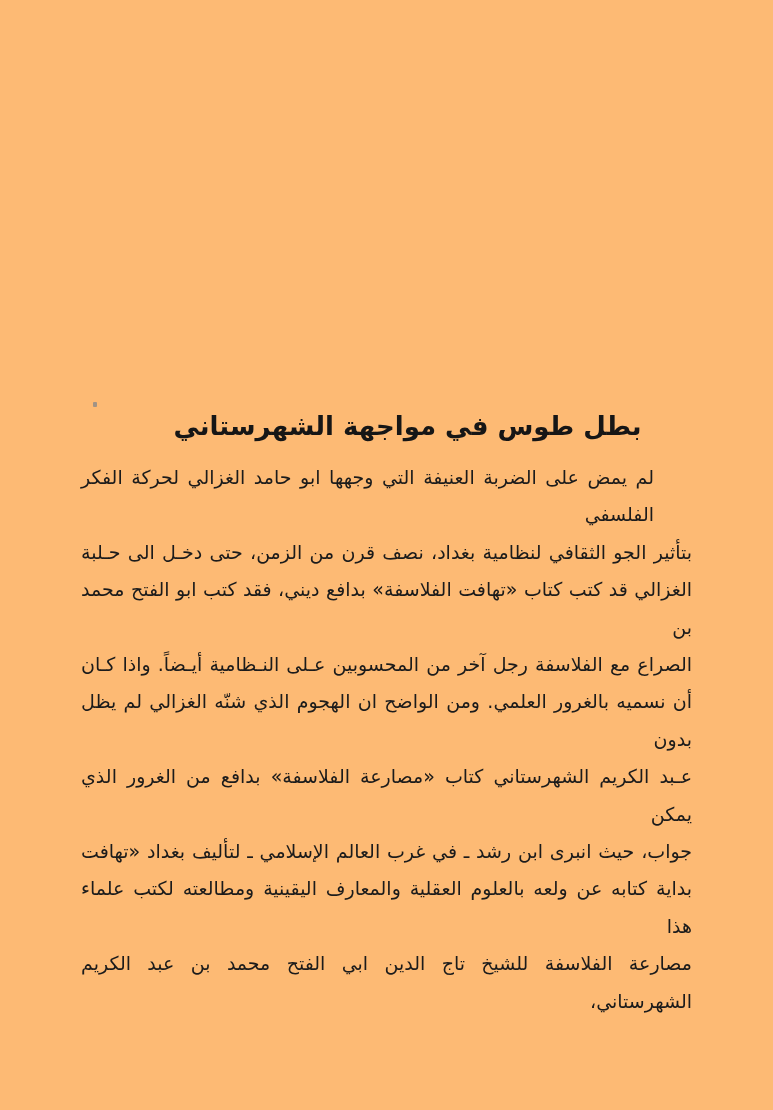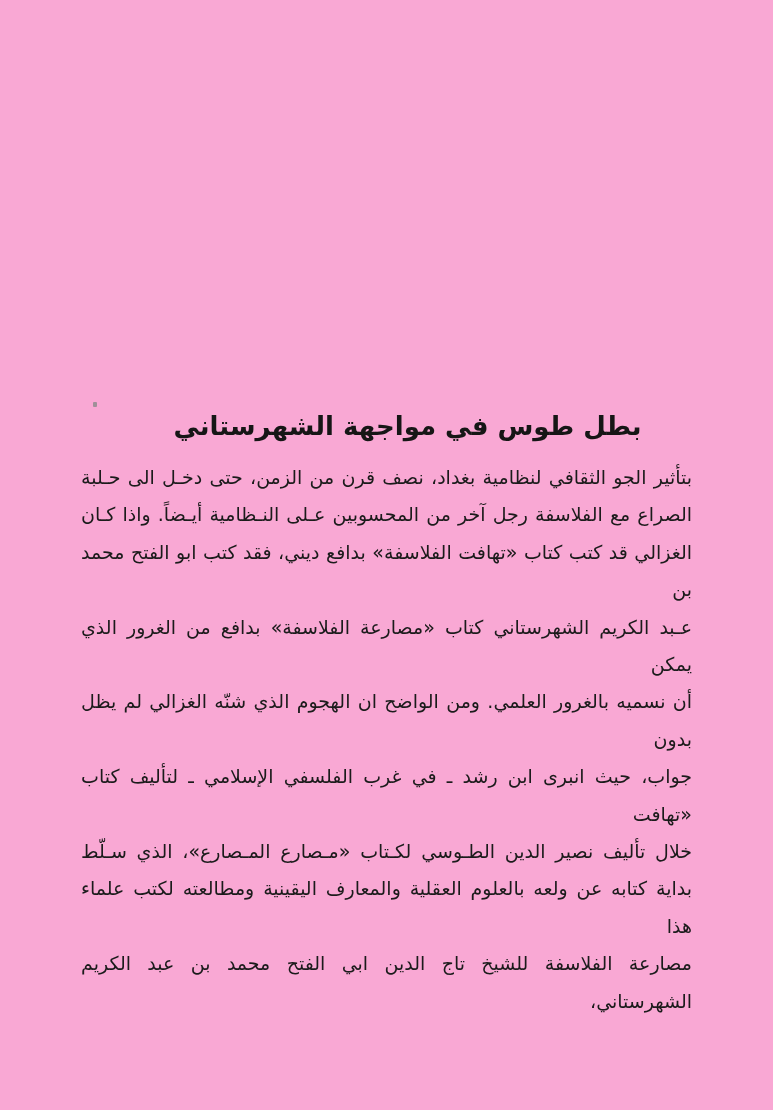--- a/index.html
+++ b/index.html
@@ -5,21 +5,21 @@
   html, body {
     margin: 0;
     padding: 0;
     background: #e8e8e8;
   }
   .page {
     position: relative;
     width: 773px;
     height: 1110px;
     margin: 0 auto;
-    background: #f9a8d4;
+    background: #fdba74;
     overflow: hidden;
     font-family: "DejaVu Sans", sans-serif;
     color: #1b1b1b;
   }
   .chapter-title {
     position: absolute;
     top: 394px;
     left: 0;
     right: 0;
     text-align: center;
@@ -62,25 +62,25 @@
 </head>
 <body>
 
 <div class="page">
 
   <div class="scan-artifact-dot"></div>
 
   <h1 class="chapter-title">بطل طوس في مواجهة الشهرستاني</h1>
 
   <div class="body-text">
+    <div class="para-line first-line">لم يمض على الضربة العنيفة التي وجهها ابو حامد الغزالي لحركة الفكر الفلسفي</div>
     <div class="para-line">بتأثير الجو الثقافي لنظامية بغداد، نصف قرن من الزمن، حتى دخـل الى حـلبة</div>
+    <div class="para-line">الغزالي قد كتب كتاب «تهافت الفلاسفة» بدافع ديني، فقد كتب ابو الفتح محمد بن</div>
     <div class="para-line">الصراع مع الفلاسفة رجل آخر من المحسوبين عـلى النـظامية أيـضاً. واذا كـان</div>
-    <div class="para-line">الغزالي قد كتب كتاب «تهافت الفلاسفة» بدافع ديني، فقد كتب ابو الفتح محمد بن</div>
+    <div class="para-line">أن نسميه بالغرور العلمي. ومن الواضح ان الهجوم الذي شنّه الغزالي لم يظل بدون</div>
     <div class="para-line">عـبد الكريم الشهرستاني كتاب «مصارعة الفلاسفة» بدافع من الغرور الذي يمكن</div>
-    <div class="para-line">أن نسميه بالغرور العلمي. ومن الواضح ان الهجوم الذي شنّه الغزالي لم يظل بدون</div>
-    <div class="para-line">جواب، حيث انبرى ابن رشد ـ في غرب الفلسفي الإسلامي ـ لتأليف كتاب «تهافت</div>
-    <div class="para-line">خلال تأليف نصير الدين الطـوسي لكـتاب «مـصارع المـصارع»، الذي سـلّط</div>
+    <div class="para-line">جواب، حيث انبرى ابن رشد ـ في غرب العالم الإسلامي ـ لتأليف بغداد «تهافت</div>
     <div class="para-line">بداية كتابه عن ولعه بالعلوم العقلية والمعارف اليقينية ومطالعته لكتب علماء هذا</div>
     <div class="para-line">مصارعة الفلاسفة للشيخ تاج الدين ابي الفتح محمد بن عبد الكريم الشهرستاني،</div>
 
   </div>
 
 </div>
 
 </body></html>

